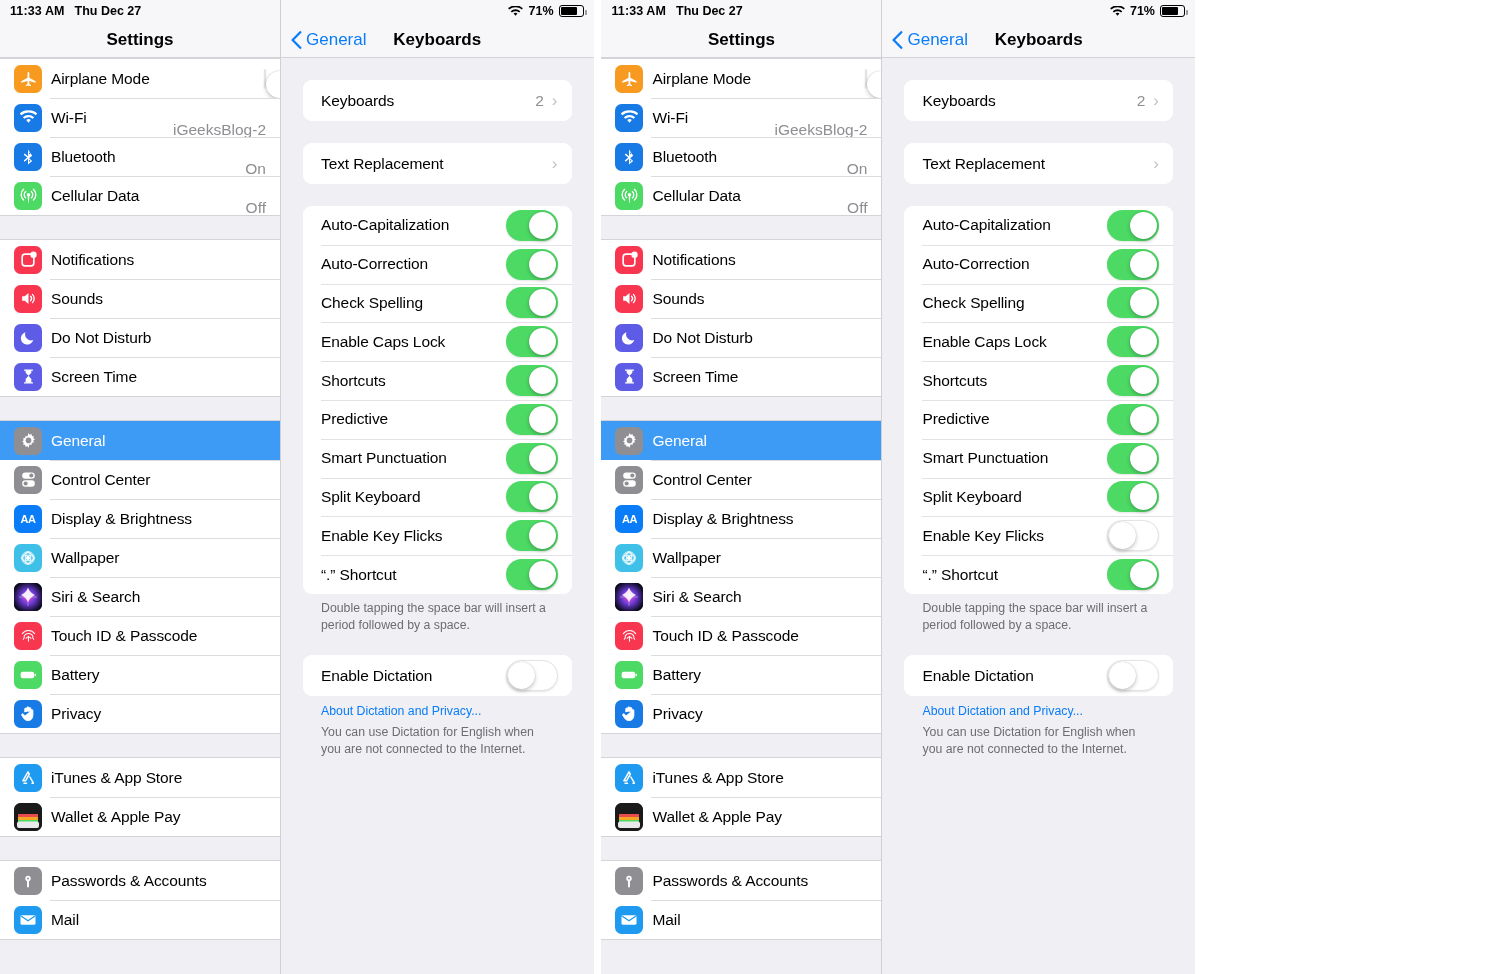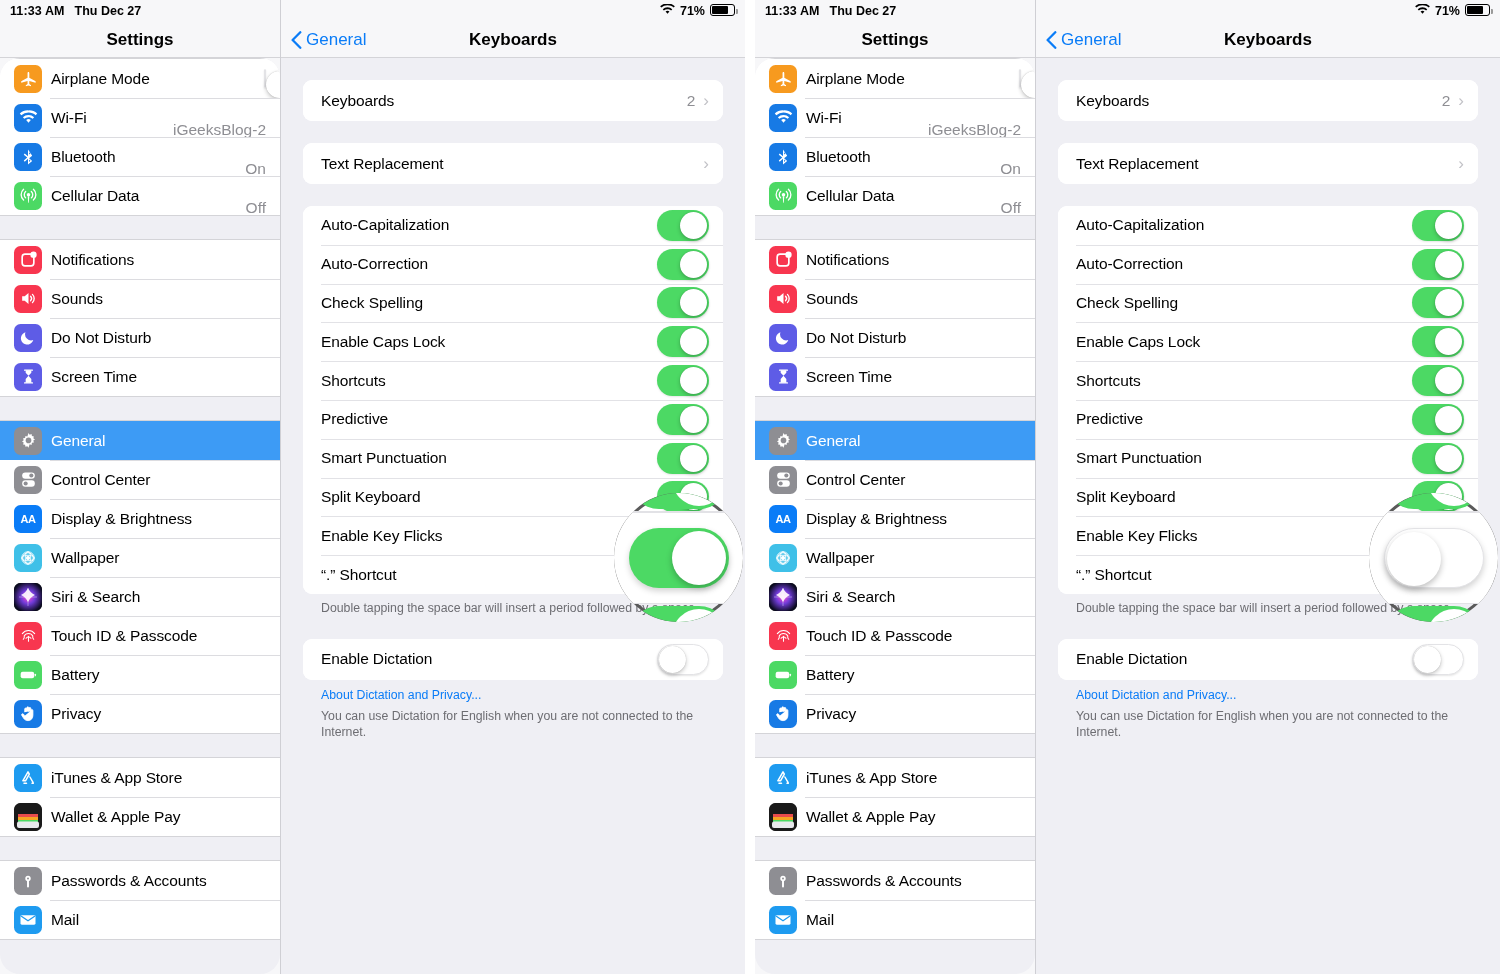--- a/index.html
+++ b/index.html
@@ -2,48 +2,48 @@
 <html><head>
 <meta charset="utf-8">
 <style>
   * { box-sizing: border-box; margin: 0; padding: 0; }
   html, body {
     width: 1500px; height: 974px;
     font-family: "Liberation Sans", sans-serif;
     background: #ffffff;
     overflow: hidden;
   }
-  .stage { position: relative; width: 1500px; height: 974px; display: flex; background:#8b5cf6; }
+  .stage { position: relative; width: 1195px; height: 974px; display: flex; background:#8b5cf6; }
   .shot { position: relative; height: 974px; overflow: hidden; background:#fff; }
   .shot.one { width: 745px; }
   .gap { width: 10px; height: 974px; background: #ffffff; }
   .shot.two { width: 745px; }
 
   
   .ipad { position:relative; width:100%; height:100%; display:flex; background:#efeff4; }
   .sidebar { width: 281px; height: 100%; background:#f7f7f9; position:relative; border-right:1px solid #cfcfd4; overflow:hidden; }
   .detail  { flex:1; height:100%; background:#efeff4; position:relative; overflow:hidden; }
 
   
   .statusbar { height: 22px; display:flex; align-items:center; padding: 0 10px; font-size: 12.5px; font-weight:bold; color:#000; background:#f7f7f9; position:relative; z-index:5;}
   .sb-time { margin-right:10px; letter-spacing:0.1px;}
   .sb-date { font-weight:bold; }
-  .sb-right { margin-left:auto; display:flex; align-items:flex-start; gap:5px; }
+  .sb-right { margin-left:auto; display:flex; align-items:center; gap:5px; }
   .wifi-ico { width:15px; height:11px; position:relative; }
   .wifi-ico svg { display:block; }
   .batt { width:25px; height:12px; border:1.3px solid #000; border-radius:3px; position:relative; }
   .batt::after { content:""; position:absolute; right:-4px; top:3.5px; width:2px; height:5px; background:#9a9a9a; border-radius:0 1px 1px 0;}
   .batt i { position:absolute; left:1.4px; top:1.4px; bottom:1.4px; width:68%; background:#000; border-radius:1px; display:block;}
   .sb-pct { font-size:12.5px; font-weight:bold;}
 
   .detail .statusbar { background:#f7f7f9; }
 
   
   .sb-title { height: 36px; background:#f7f7f9; display:flex; align-items:center; justify-content:center; font-size:17px; font-weight:bold; color:#000; border-bottom:1px solid #d4d4d8;}
-  .sidebar-scroll { position:absolute; top:58px; left:0; right:0; bottom:0; background:#efeff4; overflow:hidden;border-radius:20px;}
+  .sidebar-scroll { position:absolute; top:58px; left:0; right:0; bottom:0; background:#efeff4; overflow:hidden;}
   .sgroup { background:#fff; border-top:1px solid #d4d4d8; border-bottom:1px solid #d4d4d8; }
   .spacer { height:23px; background:#efeff4; }
   .srow { height:39px; display:flex; align-items:center; padding-left:14px; position:relative; background:#fff; }
   .srow + .srow::before { content:""; position:absolute; left:50px; right:0; top:0; height:1px; background:#dcdce0; }
   .srow.selected { background:#3d9bf5; }
   .srow.selected .slabel { color:#fff; }
   .sicon { width:28px; height:28px; border-radius:6.5px; flex:none; margin-right:9px; display:flex; align-items:center; justify-content:center; color:#fff; overflow:hidden; position:relative;}
   .slabel { font-size:15.5px; color:#000; letter-spacing:-0.1px;}
   .svalue { margin-left:auto; margin-right:14px; font-size:15.5px; color:#8e8e93;margin-top:24px; }
   .stoggle { margin-left:auto; margin-right:14px; }

